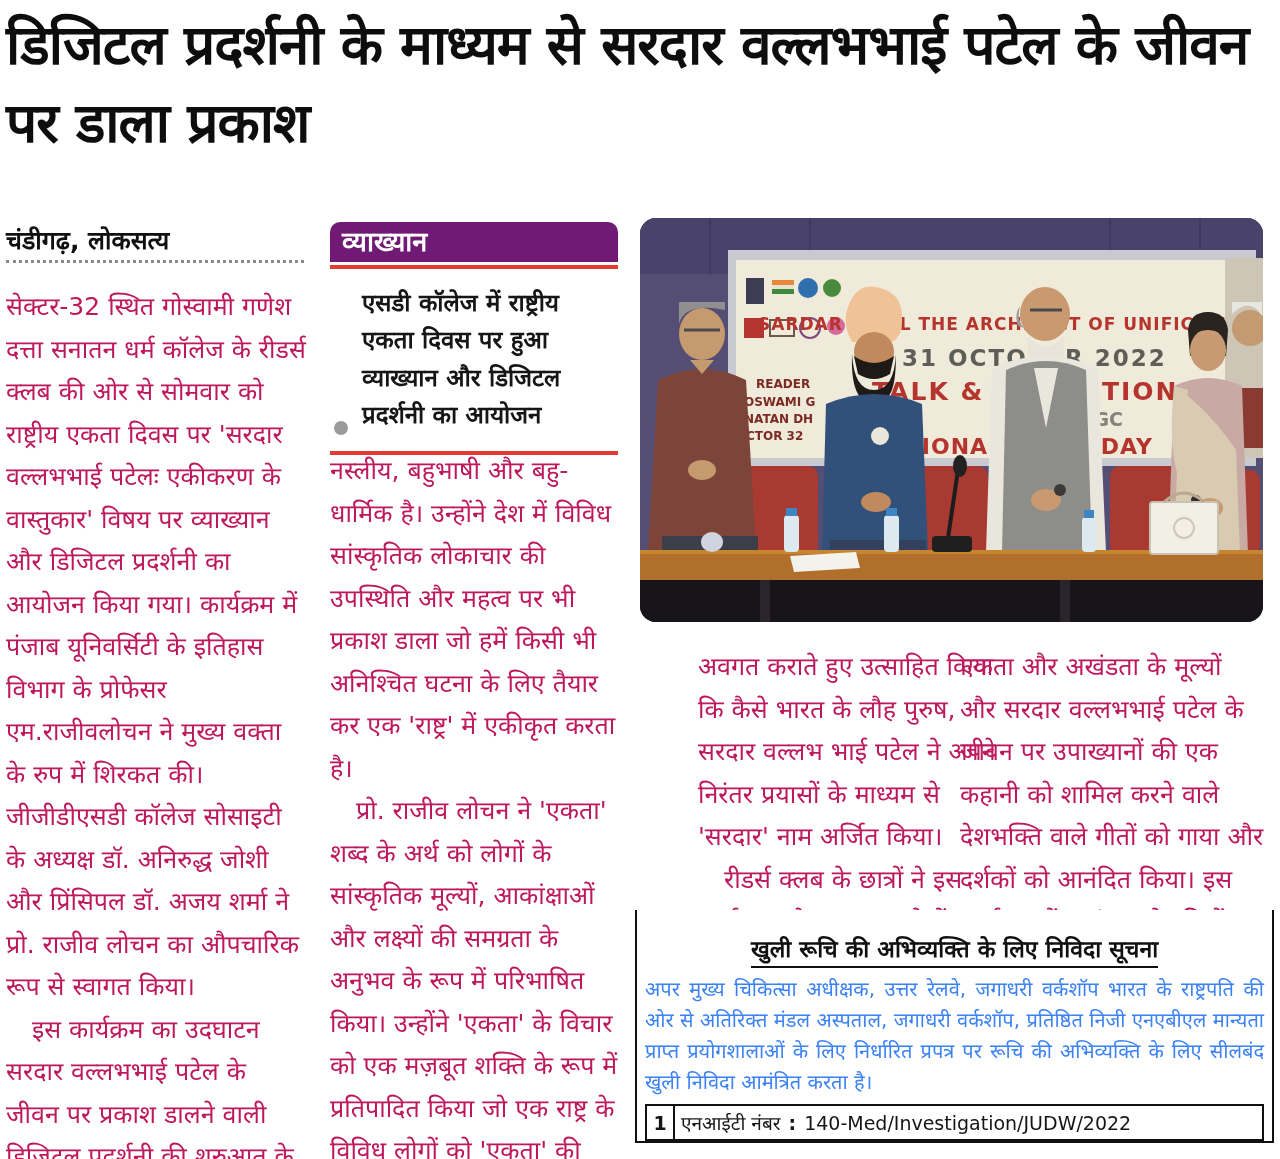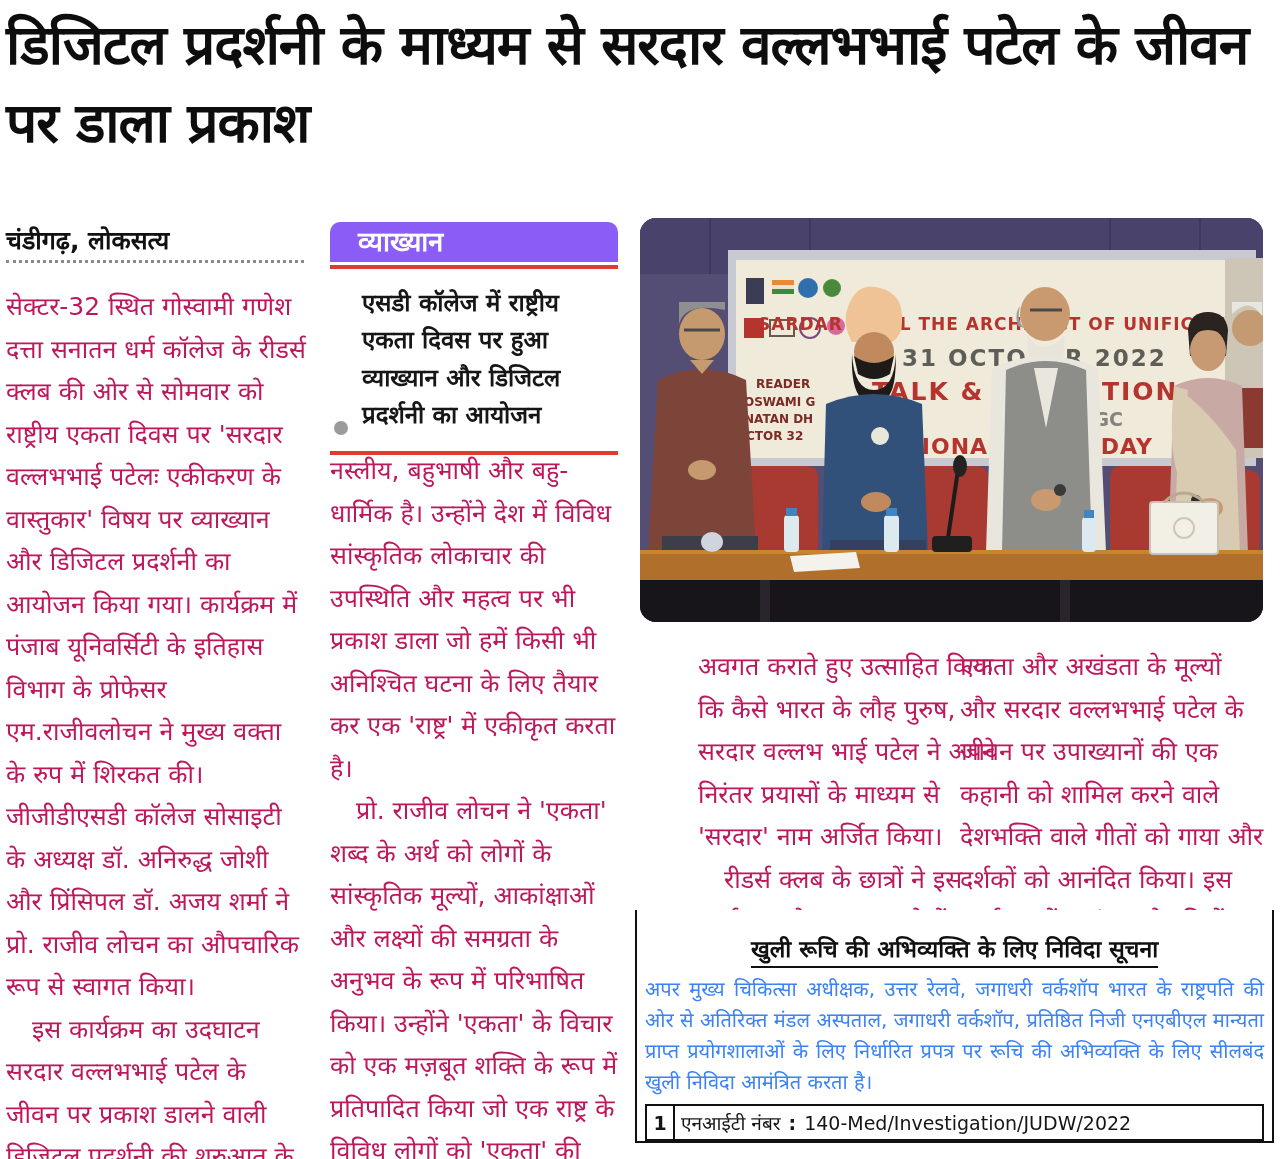--- a/index.html
+++ b/index.html
@@ -14,22 +14,22 @@
   
   .col{position:absolute;font-size:25px;line-height:1.70;color:#be185d;}
   .col p{margin:0;}
   .col p.indent{text-indent:26px;}
   .col1{left:6px;top:286px;width:300px;}
   .col2{left:330px;top:450px;width:292px;}
   .col3{left:680px;top:646px;width:304px;margin-left:18px;}
   .col4{left:960px;top:646px;width:304px;}
   
   .lecture-box{position:absolute;left:330px;top:222px;width:288px;}
-  .lb-banner{background:#8b5cf6;color:#ffffff;font-size:27px;font-weight:bold;
-             height:40px;line-height:40px;padding-left:28px;border-radius:10px 10px 0 0;}
+  .lb-banner{background:#701a75;color:#ffffff;font-size:27px;font-weight:bold;
+             height:40px;line-height:40px;padding-left:12px;border-radius:10px 10px 0 0;}
   .lb-rule{height:4px;background:#e13a30;margin-top:3px;}
   .lb-item{display:flex;align-items:flex-end;padding:16px 2px 0 4px;}
   .lb-dot{flex:0 0 auto;width:14px;height:14px;border-radius:50%;background:#9b9b9b;margin:10px 14px 0 0;}
   .lb-text{font-size:24px;font-weight:bold;line-height:1.56;color:#161616;}
   .lb-rule-bottom{margin-top:16px;}
   
   .photo{position:absolute;left:640px;top:218px;width:623px;height:404px;border-radius:16px;
          overflow:hidden;background:#554e74;}
   
   .tender{position:absolute;left:635px;top:910px;width:639px;}

